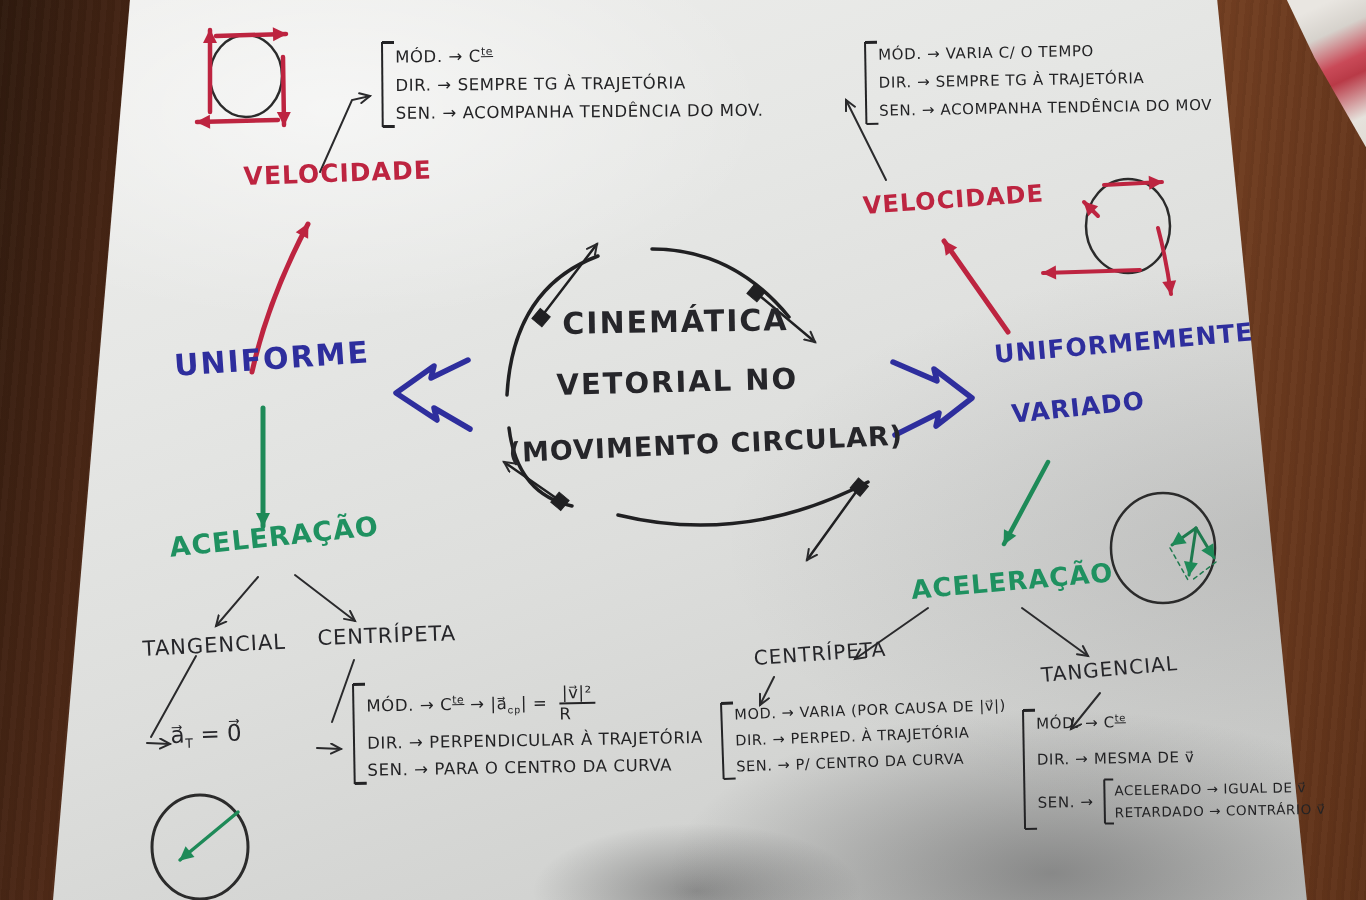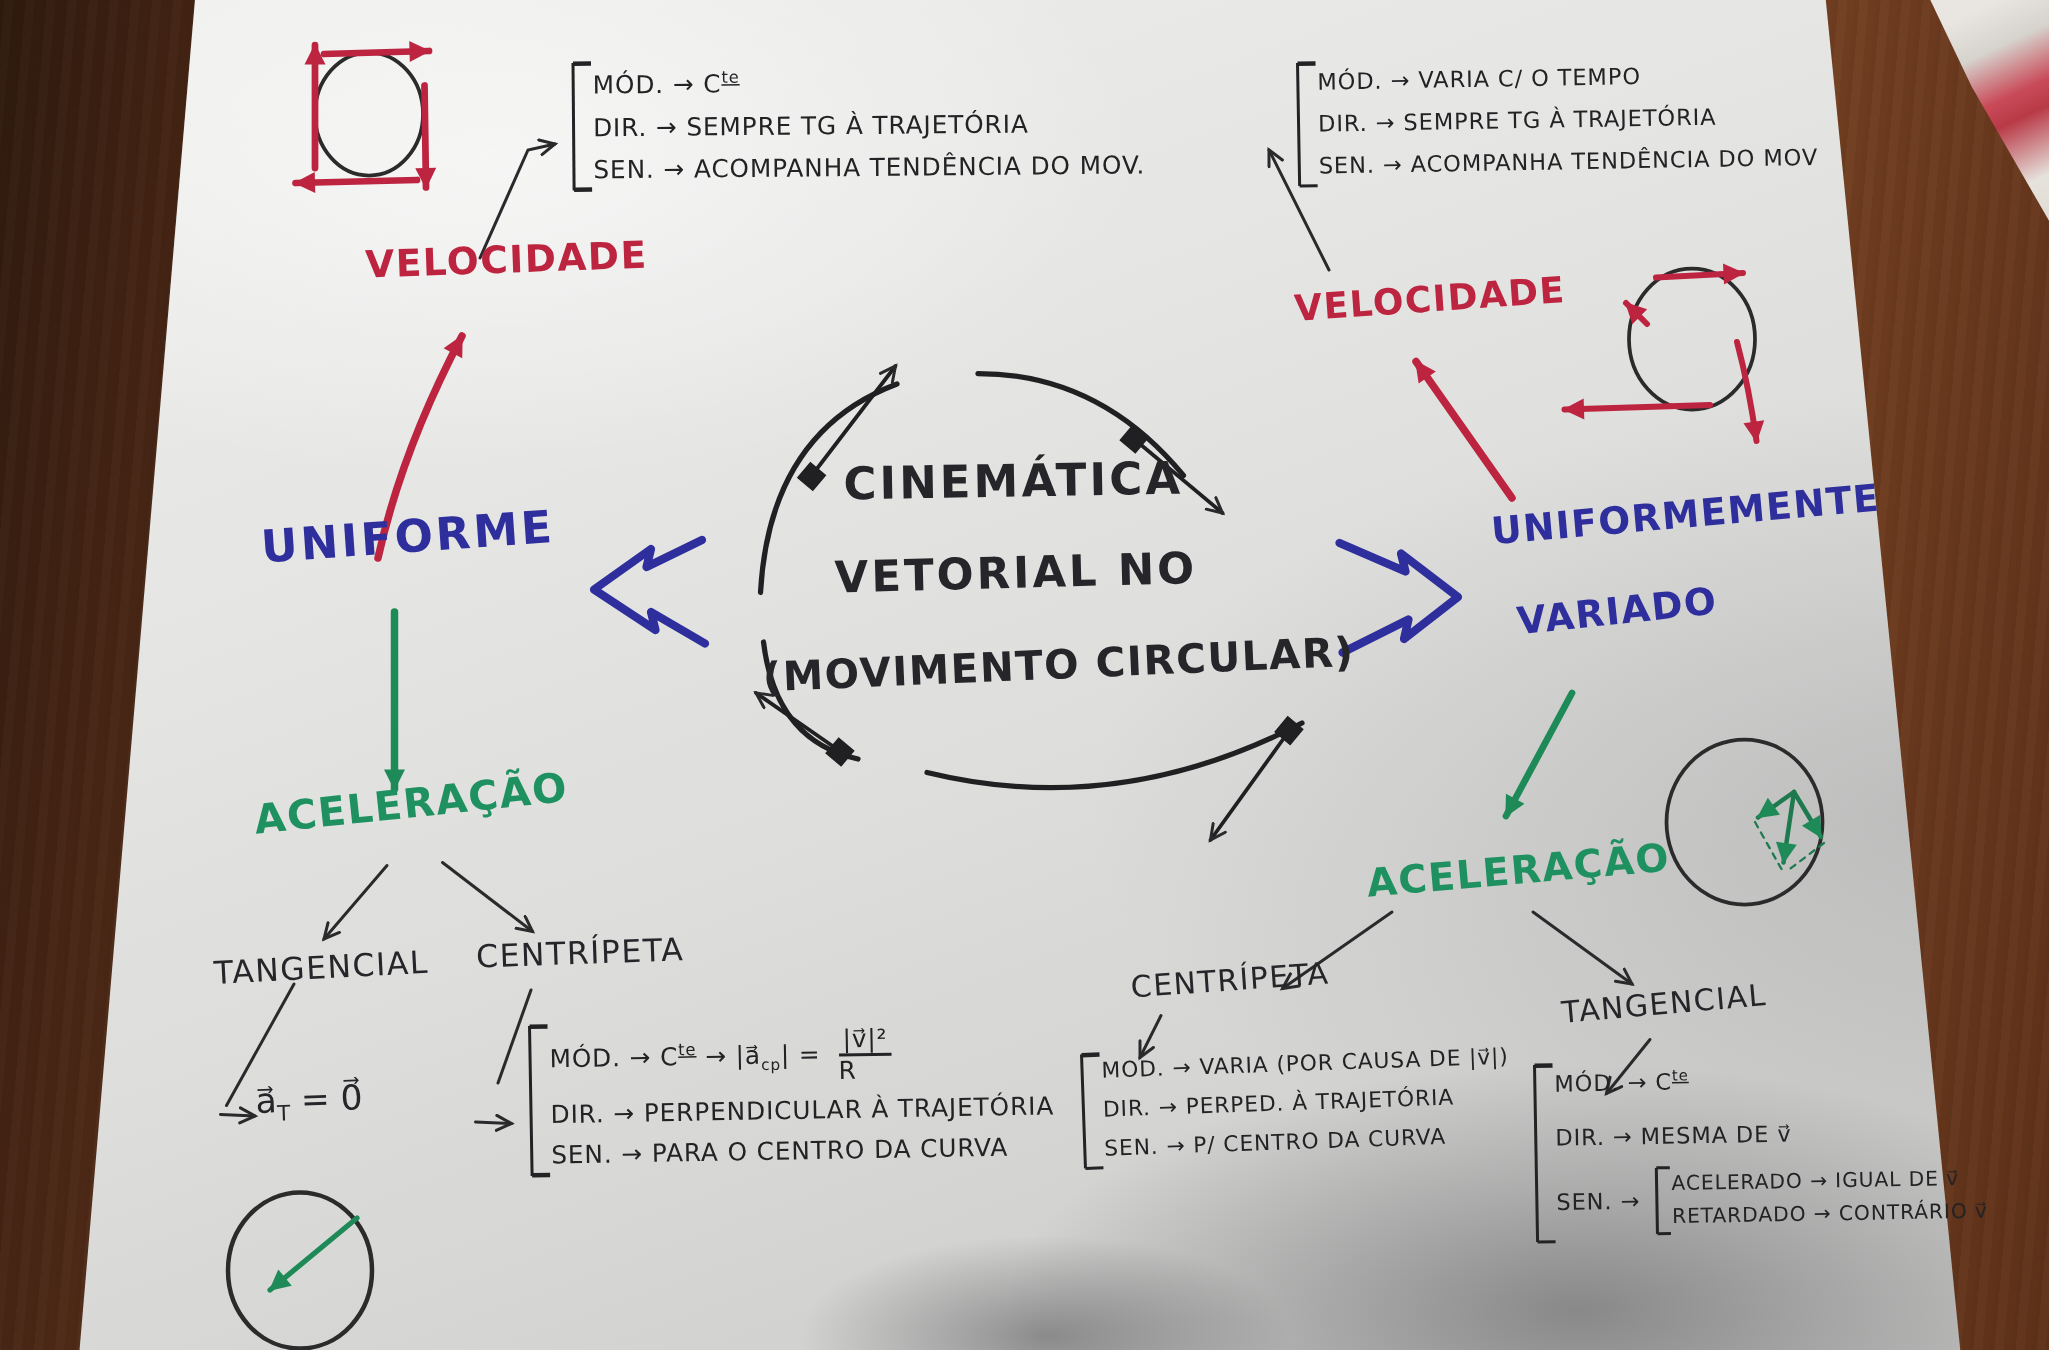--- a/index.html
+++ b/index.html
@@ -32,21 +32,21 @@
   .red{color:#bd2440;}
   .blue{color:#2e2e9d;}
   .green{color:#1f9160;}
   .ink{color:#26262a;}
   .note{position:absolute;white-space:nowrap;font-weight:400;color:#26262a;transform-origin:left top;}
   .bracket{position:absolute;border-left:2.5px solid #232325;padding:4px 0 4px 12px;transform-origin:left top;}
   .bracket:before,.bracket:after{content:"";position:absolute;left:-1px;width:12px;height:2.5px;background:#232325;}
   .bracket:before{top:-1px}
   .bracket:after{bottom:-1px}
   .bline{white-space:nowrap;font-weight:400;color:#232325;letter-spacing:.6px;}
-  sub{font-size:.62em;}
+  sub{font-size:.62em;font-family:Liberation Mono, monospace;}
   sup.ul{text-decoration:underline;font-size:.66em;}
   .frac{display:inline-flex;flex-direction:column;align-items:flex-start;vertical-align:middle;line-height:1.05;margin-left:6px;}
   .frac .num{border-bottom:2px solid #232325;padding:0 3px 1px;}
   .frac .den{padding-top:1px;}
   .sen-row{display:flex;align-items:center;}
   .ibracket{display:inline-block;position:relative;border-left:2px solid #232325;padding:3px 0 3px 9px;margin-left:10px;}
   .ibracket:before,.ibracket:after{content:"";position:absolute;left:-1px;width:9px;height:2px;background:#232325;}
   .ibracket:before{top:-1px}
   .ibracket:after{bottom:-1px}
 </style>

